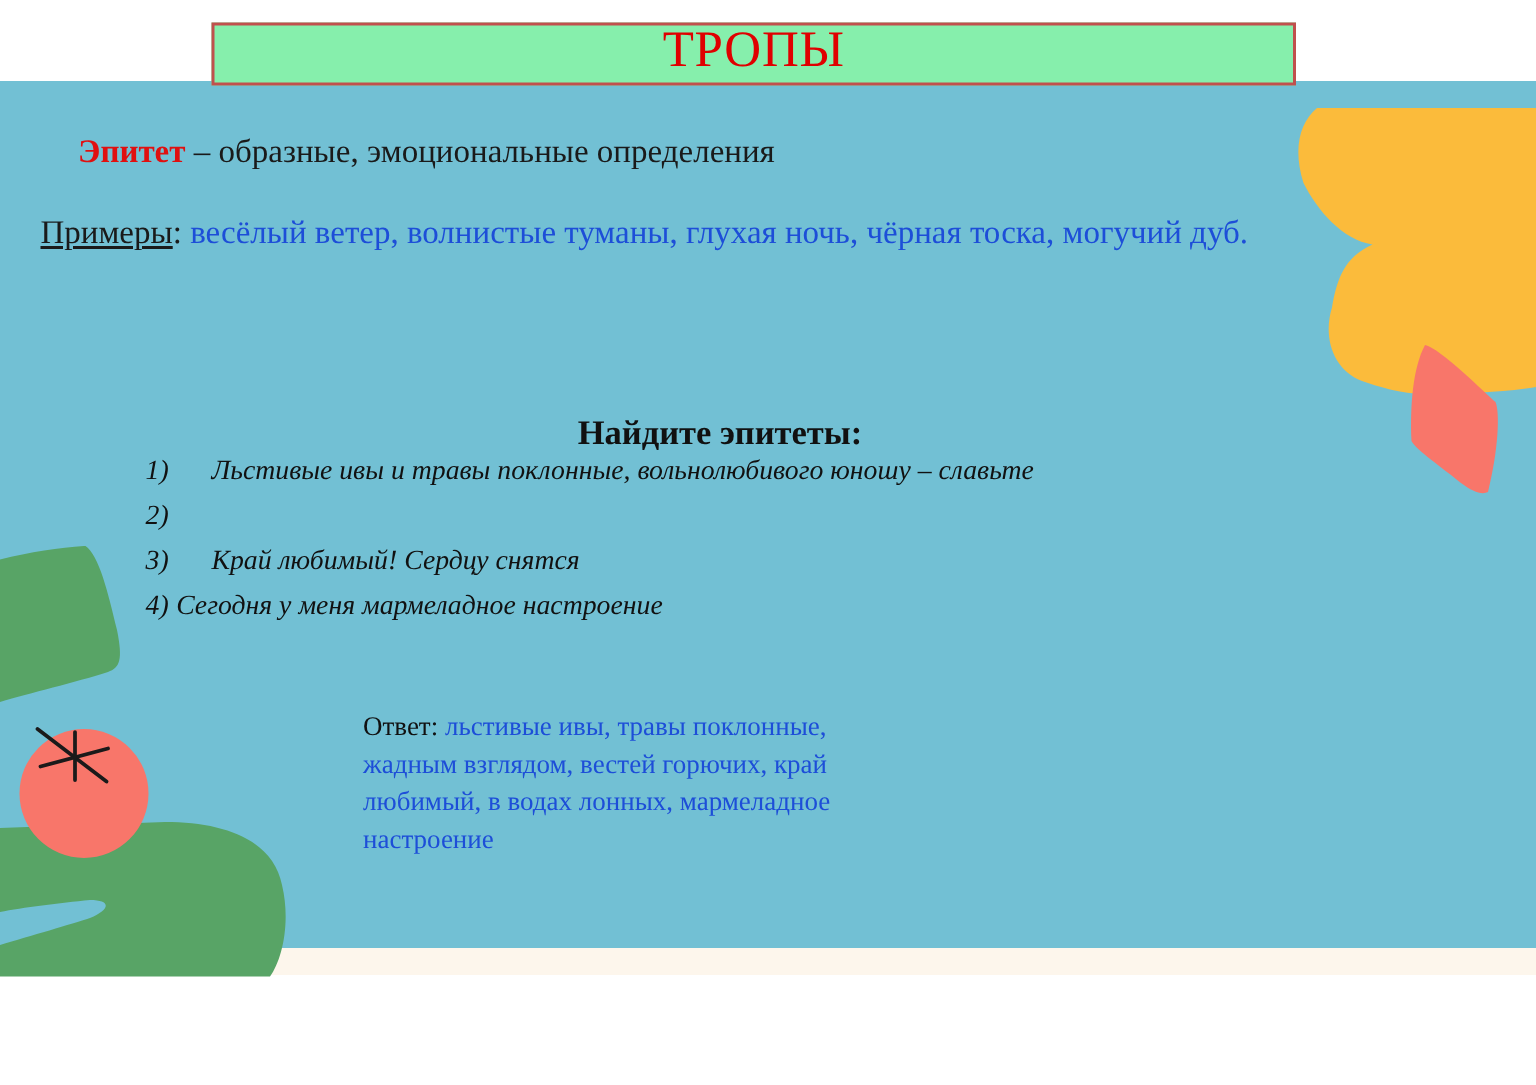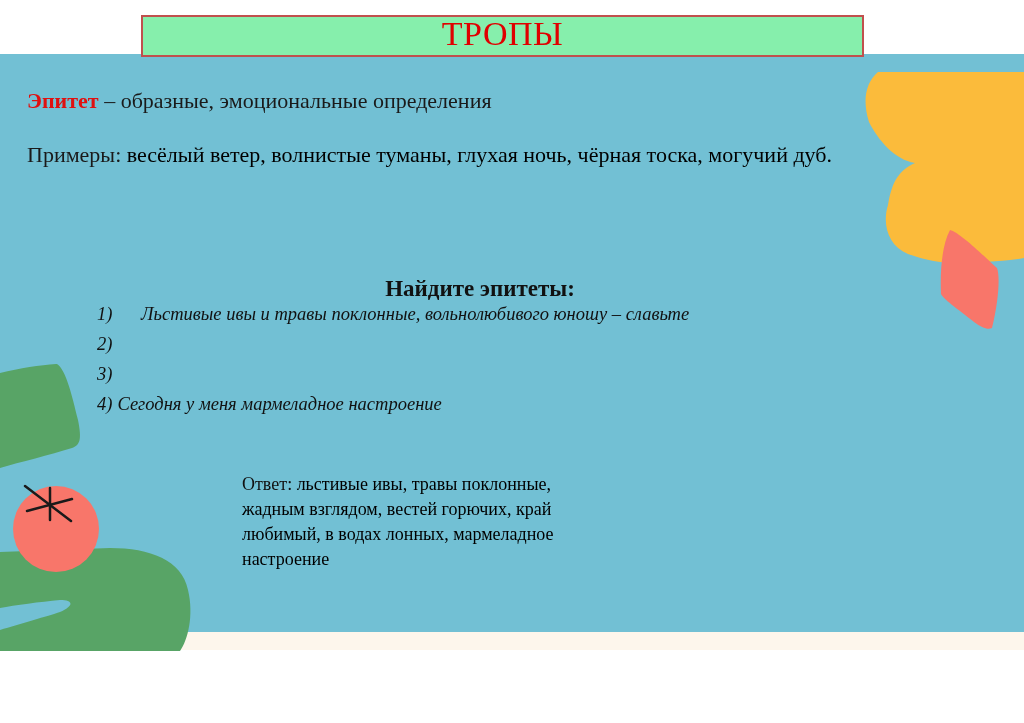--- a/index.html
+++ b/index.html
@@ -18,24 +18,24 @@
     }
     .deco { position: absolute; left: 0; top: 0; width: 1024px; height: 723px; pointer-events: none; }
     .title-box {
       position: absolute; left: 141px; top: 15px; width: 723px; height: 42px;
       background: #86efac; border: 2px solid #c0504d; box-sizing: border-box;
       display: flex; justify-content: center;
     }
     .title-text { color: #e00000; font-size: 34px; line-height: 1; letter-spacing: 0.5px; }
 
     .def-line { position: absolute; left: 27px; top: 88px; font-size: 22px; color: #1a1a1a; white-space: nowrap; }
-    .term { color: #e01010; font-weight: bold; }
+    .term { color: #e01010; font-weight: bold; margin-left: 25px; }
     .examples { position: absolute; left: 27px; top: 134px; width: 840px; font-size: 22px; line-height: 42px; color: #1a1a1a; }
-    .ex-label { }
-    .yellow { color: #000000; }
+    .ex-label { text-decoration: underline; }
+    .yellow { color: #1d4ed8; }
 
     .task-title { position: absolute; left: 0; width: 960px; top: 276px; text-align: center; font-size: 23px; font-weight: bold; color: #111; }
     .task-list { position: absolute; left: 97px; top: 299px; font-size: 18.5px; font-style: italic; color: #111; line-height: 30px; }
     .task-row { display: flex; white-space: nowrap; }
     .task-num { width: 44px; display: inline-block; }
     .task-row.indent { padding-left: 44px; }
     .task-row.plain .task-num { width: auto; padding-right: 5px; }
 
     .answer { position: absolute; left: 242px; top: 472px; width: 370px; font-size: 18px; line-height: 25px; color: #111; }
   </style>
@@ -81,20 +81,21 @@
 <div class="task-list">
   <div class="task-row">
     <span class="task-num">1)</span>
     <span>Льстивые ивы и травы поклонные, вольнолюбивого юношу – славьте</span>
   </div>
   <div class="task-row">
     <span class="task-num">2)</span>
   </div>
   <div class="task-row">
     <span class="task-num">3)</span>
+    <span>Край любимый! Сердцу снятся</span>
   </div>
   <div class="task-row plain">
     <span class="task-num">4)</span>
     <span>Сегодня у меня мармеладное настроение</span>
   </div>
 </div>
 
 <div class="answer">
   <span>Ответ</span><span>: </span><span class="yellow">льстивые ивы, травы поклонные, жадным взглядом, вестей горючих, край любимый, в водах лонных, мармеладное настроение</span>
 </div>

